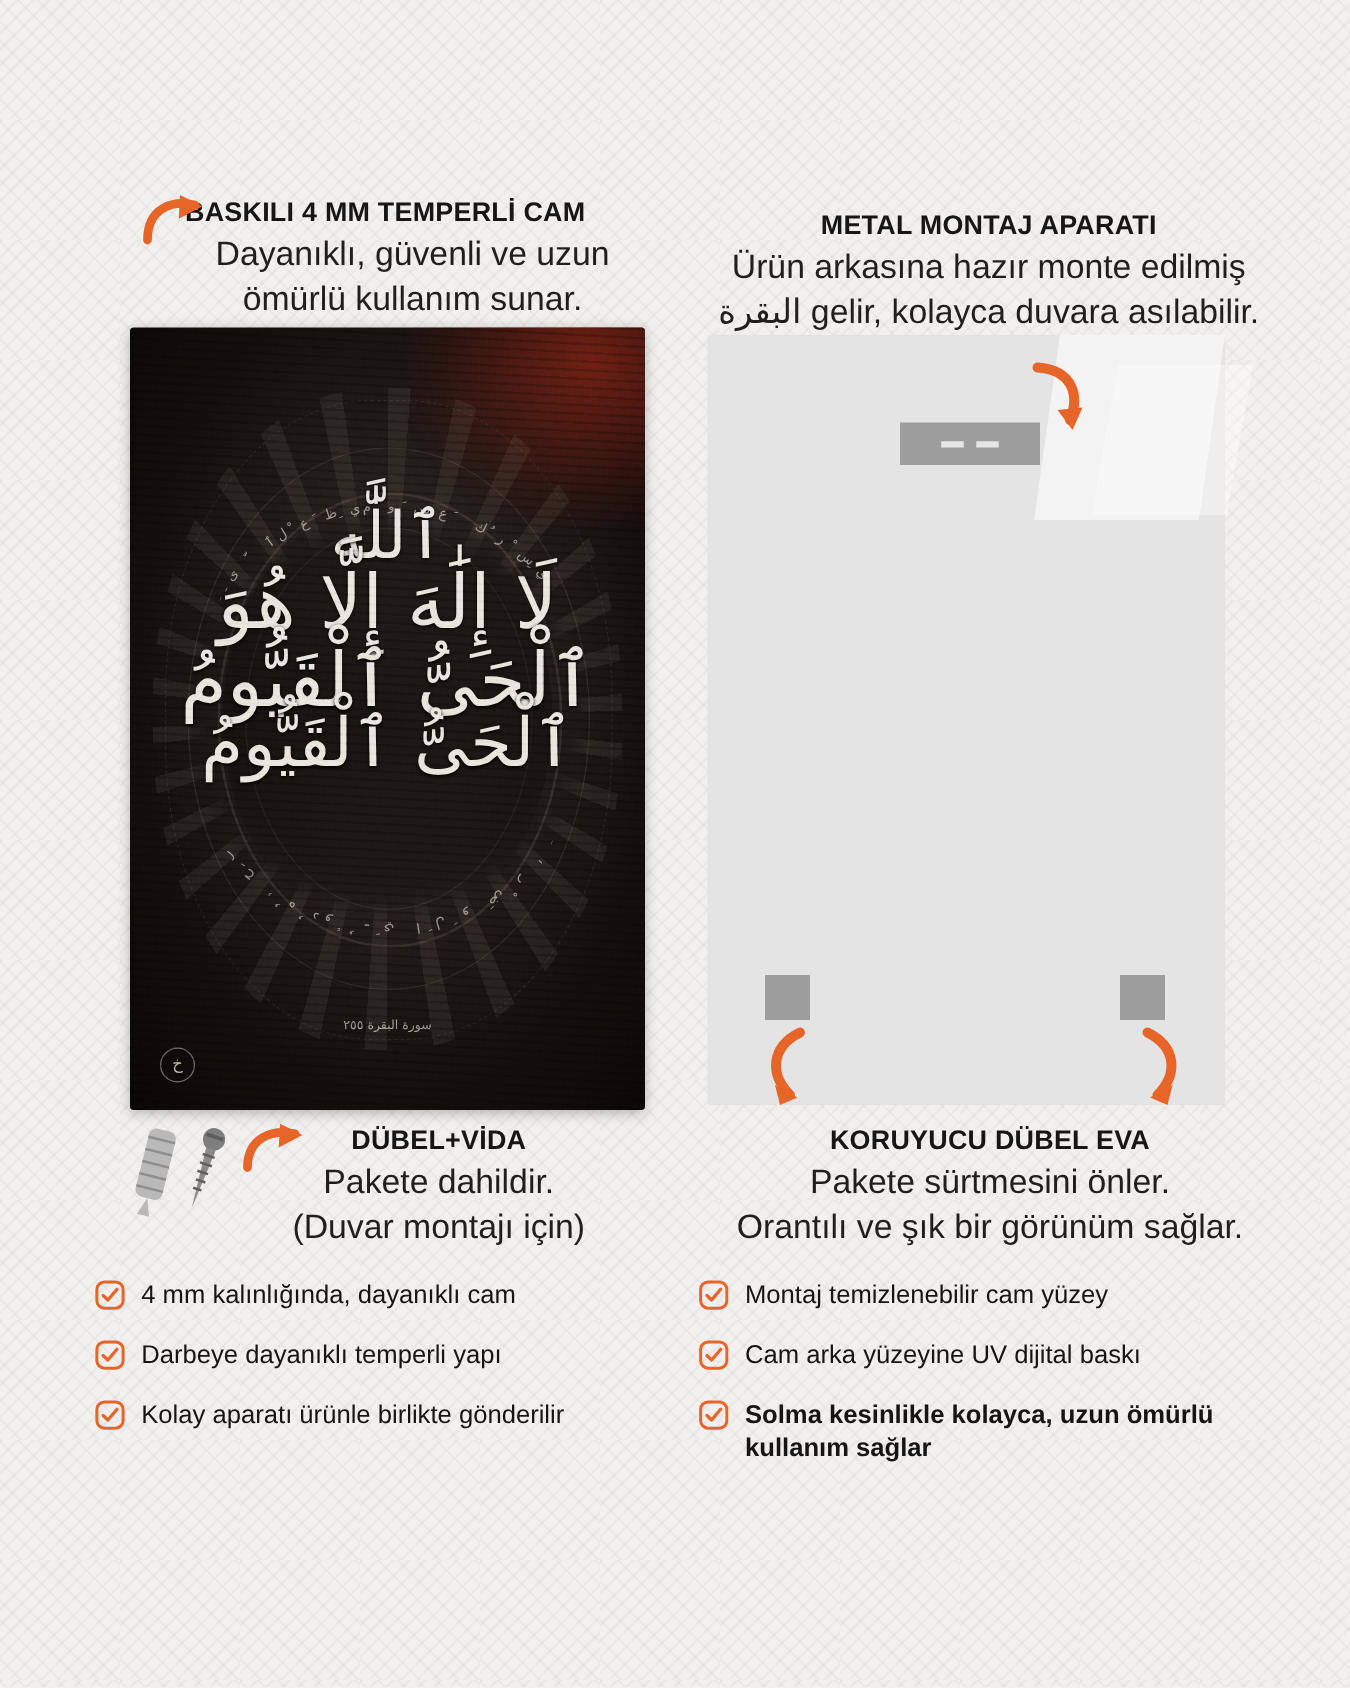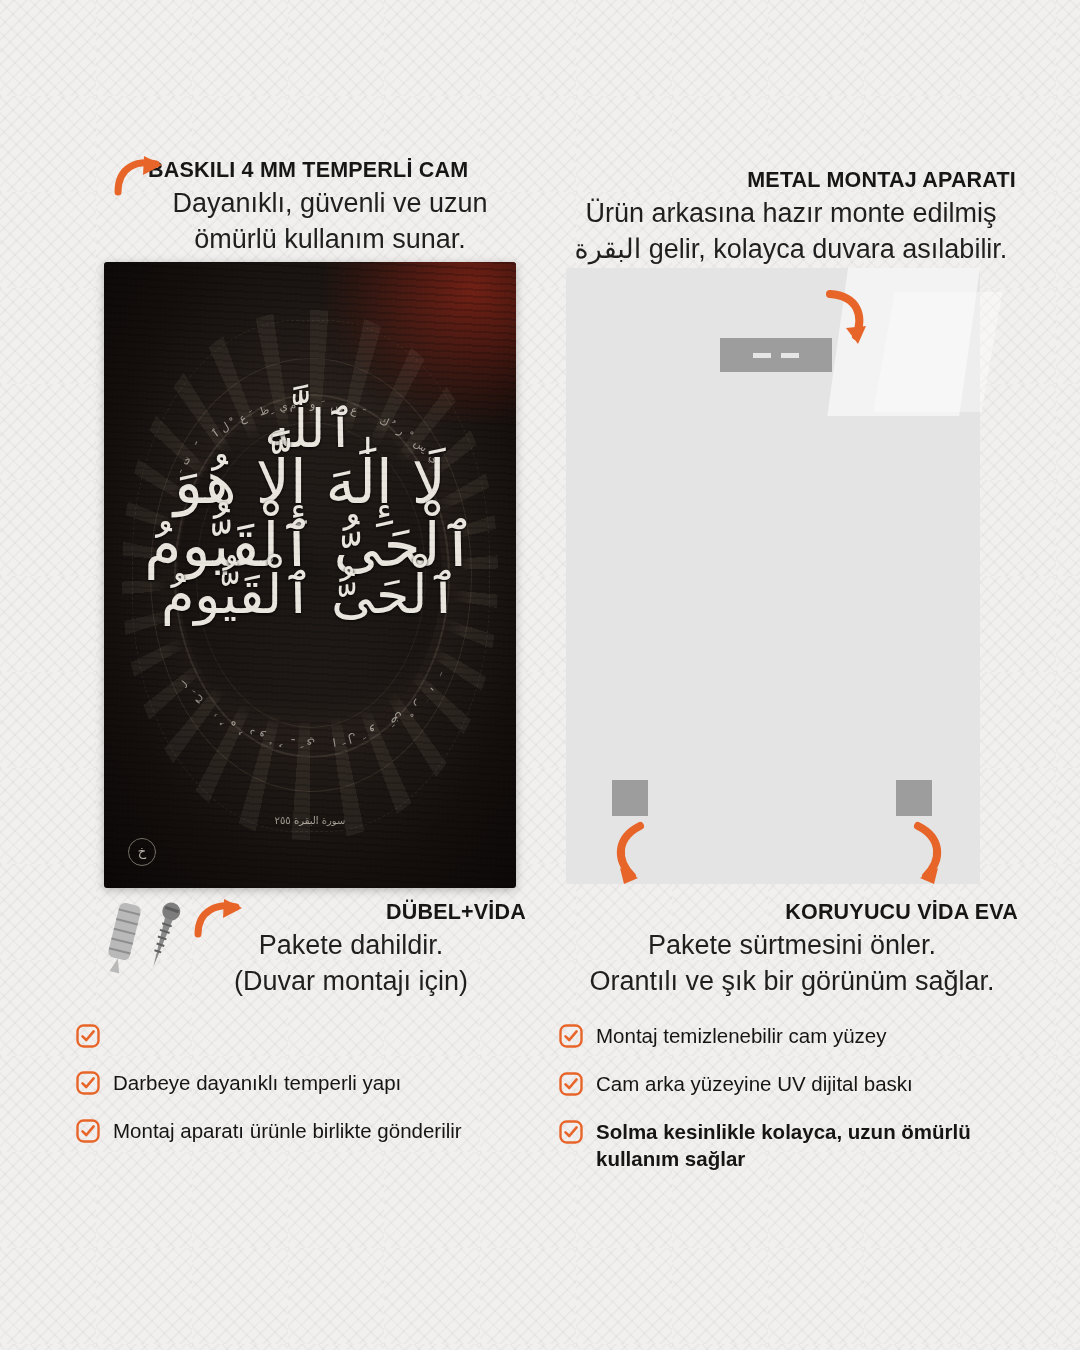--- a/index.html
+++ b/index.html
@@ -41,21 +41,20 @@
     position: absolute;
     text-align: center;
   }
   .label-title {
     font-size: 21.5px;
     font-weight: bold;
     letter-spacing: 0.2px;
     color: #161616;
     margin: 0 0 3px 0;
     white-space: nowrap;
-    text-align: right;
   }
   .label-desc {
     font-size: 27px;
     line-height: 1.32;
     color: #1f1f1f;
     margin: 0;
   }
 
   #label-glass { left: 120px; top: 158px; width: 420px; }
   #label-glass .label-title { text-align: left; padding-left: 28px; }
@@ -438,47 +437,48 @@
     <svg class="arrow-curve" style="left:16px; top:-2px;" width="54" height="42" viewBox="0 0 54 42">
       <path d="M6 36 C 6 12, 26 5, 44 9" stroke="#e8652a" stroke-width="7" fill="none" stroke-linecap="round"></path>
       <path d="M32 1 L50 10 L31 20 Z" fill="#e8652a"></path>
     </svg>
     <p class="label-title">DÜBEL+VİDA</p>
     <p class="label-desc" style="white-space:pre-line;">Pakete dahildir.
 (Duvar montajı için)</p>
   </div>
 
   <div class="label-block" id="label-eva">
-    <p class="label-title">KORUYUCU VİDA EVA</p>
+    <p class="label-title">KORUYUCU DÜBEL EVA</p>
     <p class="label-desc" style="white-space:pre-line;">Pakete sürtmesini önler.
 Orantılı ve şık bir görünüm sağlar.</p>
   </div>
 
   <div class="features">
 
     <div class="feat-col">
       <div class="feat-item">
         <svg class="check-icon" width="24" height="24" viewBox="0 0 24 24">
           <rect x="1.5" y="1.5" width="21" height="21" rx="6" fill="none" stroke="#e8652a" stroke-width="2.4"></rect>
           <path d="M6.5 12.4 L10.3 16 L17.6 7.4" fill="none" stroke="#e8652a" stroke-width="2.6" stroke-linecap="round" stroke-linejoin="round"></path>
         </svg>
+        <div class="feat-text">4 mm kalınlığında, dayanıklı cam</div>
       </div>
       <div class="feat-item">
         <svg class="check-icon" width="24" height="24" viewBox="0 0 24 24">
           <rect x="1.5" y="1.5" width="21" height="21" rx="6" fill="none" stroke="#e8652a" stroke-width="2.4"></rect>
           <path d="M6.5 12.4 L10.3 16 L17.6 7.4" fill="none" stroke="#e8652a" stroke-width="2.6" stroke-linecap="round" stroke-linejoin="round"></path>
         </svg>
         <div class="feat-text">Darbeye dayanıklı temperli yapı</div>
       </div>
       <div class="feat-item">
         <svg class="check-icon" width="24" height="24" viewBox="0 0 24 24">
           <rect x="1.5" y="1.5" width="21" height="21" rx="6" fill="none" stroke="#e8652a" stroke-width="2.4"></rect>
           <path d="M6.5 12.4 L10.3 16 L17.6 7.4" fill="none" stroke="#e8652a" stroke-width="2.6" stroke-linecap="round" stroke-linejoin="round"></path>
         </svg>
-        <div class="feat-text">Montaj aparatı ürünle birlikte gönderilir</div>
+        <div class="feat-text">Kolay aparatı ürünle birlikte gönderilir</div>
       </div>
     </div>
 
     <div class="feat-col">
       <div class="feat-item">
         <svg class="check-icon" width="24" height="24" viewBox="0 0 24 24">
           <rect x="1.5" y="1.5" width="21" height="21" rx="6" fill="none" stroke="#e8652a" stroke-width="2.4"></rect>
           <path d="M6.5 12.4 L10.3 16 L17.6 7.4" fill="none" stroke="#e8652a" stroke-width="2.6" stroke-linecap="round" stroke-linejoin="round"></path>
         </svg>
         <div class="feat-text">Montaj temizlenebilir cam yüzey</div>

